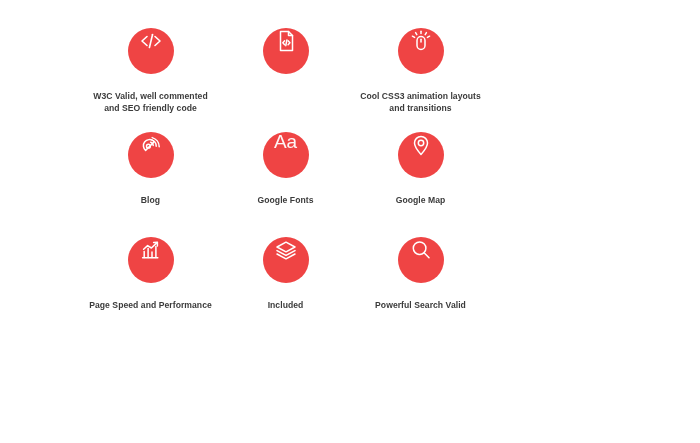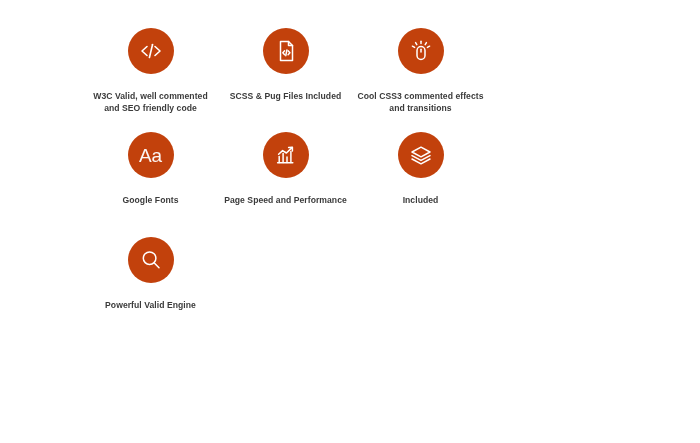--- a/index.html
+++ b/index.html
@@ -29,23 +29,22 @@
     flex-direction: column;
     align-items: center;
     justify-content: flex-start;
     padding-top: 14px;
   }
 
   .icon-circle {
     width: 46px;
     height: 46px;
     border-radius: 50%;
-    background: #c2410c;
+    background: #ef4444;
     display: flex;
-    align-items: center;
     justify-content: center;
     flex: 0 0 auto;
   }
 
   .icon-circle svg {
     display: block;
     width: 26px;
     height: 26px;
   }
 
@@ -89,46 +88,66 @@
   <div class="feature-item">
     <div class="icon-circle">
       <svg viewBox="0 0 26 26" fill="none" stroke="#ffffff" stroke-width="1.5" stroke-linecap="round" stroke-linejoin="round">
         <path d="M7.5 3.5 h8 l4 4 v15 h-12 z"></path>
         <polyline points="15.5,3.5 15.5,7.5 19.5,7.5"></polyline>
         <polyline points="11.6,12.8 9.8,14.8 11.6,16.8"></polyline>
         <polyline points="15.1,12.8 16.9,14.8 15.1,16.8"></polyline>
         <line x1="13.9" y1="11.9" x2="12.8" y2="17.7"></line>
       </svg>
     </div>
-    <div class="feature-label">SCSS &amp; Pug Files Included</div>
   </div>
 
   <div class="feature-item">
     <div class="icon-circle">
       <svg viewBox="0 0 26 26" fill="none" stroke="#ffffff" stroke-width="1.5" stroke-linecap="round" stroke-linejoin="round">
         <rect x="9" y="8.5" width="8" height="13" rx="4"></rect>
         <line x1="13" y1="11.2" x2="13" y2="14"></line>
         <line x1="13" y1="3.2" x2="13" y2="5.6"></line>
         <line x1="7.6" y1="4.6" x2="8.8" y2="6.6"></line>
         <line x1="18.4" y1="4.6" x2="17.2" y2="6.6"></line>
         <line x1="4.4" y1="8.2" x2="6.6" y2="9.4"></line>
         <line x1="21.6" y1="8.2" x2="19.4" y2="9.4"></line>
       </svg>
     </div>
-    <div class="feature-label">Cool CSS3 commented effects and transitions</div>
+    <div class="feature-label">Cool CSS3 animation layouts and transitions</div>
   </div>
 
+  <div class="feature-item">
+    <div class="icon-circle">
+      <svg viewBox="0 0 26 26" fill="none" stroke="#ffffff" stroke-width="1.5" stroke-linecap="round" stroke-linejoin="round">
+        <path d="M15.5 9 C13 6.6 8.6 7.4 6.6 10 C4.6 12.6 5.2 16.4 7.6 18.4 L16 10"></path>
+        <circle cx="10.4" cy="14.2" r="1.9"></circle>
+        <path d="M15.2 13.6 a3.6 3.6 0 0 0 -2.6 -3.4"></path>
+        <path d="M18.2 14.2 a6.6 6.6 0 0 0 -4.8 -6.3"></path>
+        <path d="M21.2 14.8 a9.7 9.7 0 0 0 -7 -9.2"></path>
+      </svg>
+    </div>
+    <div class="feature-label">Blog</div>
+  </div>
 
   <div class="feature-item">
     <div class="icon-circle">
       <span class="glyph-text">Aa</span>
     </div>
     <div class="feature-label">Google Fonts</div>
   </div>
 
+  <div class="feature-item">
+    <div class="icon-circle">
+      <svg viewBox="0 0 26 26" fill="none" stroke="#ffffff" stroke-width="1.5" stroke-linecap="round" stroke-linejoin="round">
+        <path d="M13 22.5 C13 22.5 19.5 15.2 19.5 11 A6.5 6.5 0 0 0 6.5 11 C6.5 15.2 13 22.5 13 22.5 z"></path>
+        <circle cx="13" cy="11" r="2.7"></circle>
+      </svg>
+    </div>
+    <div class="feature-label">Google Map</div>
+  </div>
 
 
 
   <div class="feature-item">
     <div class="icon-circle">
       <svg viewBox="0 0 26 26" fill="none" stroke="#ffffff" stroke-width="1.5" stroke-linecap="round" stroke-linejoin="round">
         <line x1="6.2" y1="20.5" x2="6.2" y2="14.5"></line>
         <line x1="10.1" y1="20.5" x2="10.1" y2="11.6"></line>
         <line x1="14" y1="20.5" x2="14" y2="15"></line>
         <line x1="17.9" y1="20.5" x2="17.9" y2="9.4"></line>
@@ -152,16 +171,16 @@
   </div>
 
 
   <div class="feature-item">
     <div class="icon-circle">
       <svg viewBox="0 0 26 26" fill="none" stroke="#ffffff" stroke-width="1.5" stroke-linecap="round" stroke-linejoin="round">
         <circle cx="11.6" cy="11.2" r="6.3"></circle>
         <line x1="16.3" y1="15.9" x2="21" y2="20.8"></line>
       </svg>
     </div>
-    <div class="feature-label">Powerful Valid Engine</div>
+    <div class="feature-label">Powerful Search Valid</div>
   </div>
 
 </div>
 
 </body></html>

